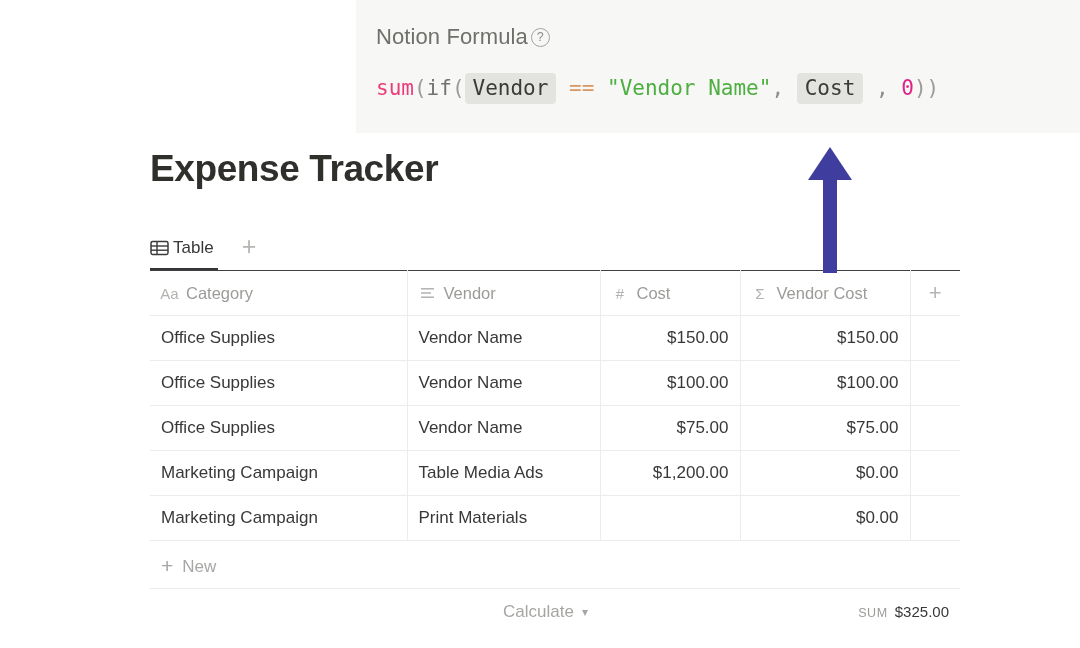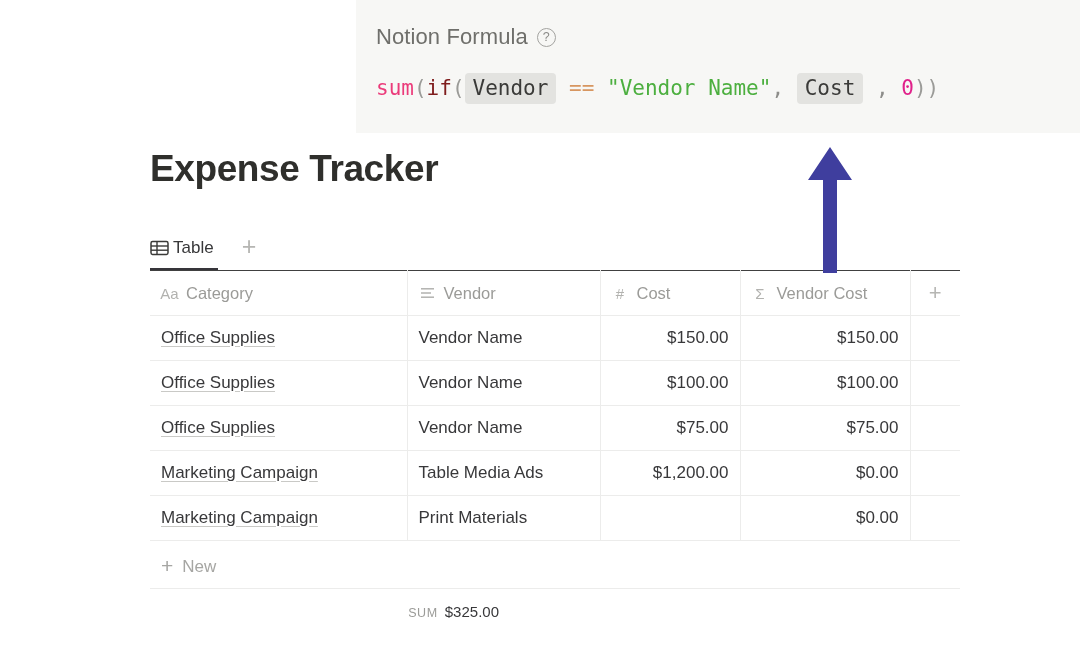--- a/index.html
+++ b/index.html
@@ -23,21 +23,21 @@
     top: 0;
     width: 724px;
     height: 133px;
     background: #f7f7f5;
     box-sizing: border-box;
     padding: 22px 0 0 20px;
   }
   .formula-head {
     display: flex;
     align-items: center;
-    gap: 9px;
+    gap: 3px;
     height: 30px;
   }
   .formula-head-label {
     font-size: 22px;
     color: #6f6f6b;
     letter-spacing: .1px;
   }
   .help-icon {
     width: 19px;
     height: 19px;
@@ -54,21 +54,21 @@
   .formula-code {
     margin-top: 26px;
     font-family: "DejaVu Sans Mono", monospace;
     font-size: 21px;
     white-space: pre;
     letter-spacing: 0px;
     line-height: 1;
   }
   .tok-fn      { color: #eb3b7a; }
   .tok-paren   { color: #9b9b98; }
-  .tok-kw      { color: #7f1d1d; }
+  .tok-kw      { color: #737373; }
   .tok-op      { color: #d79660; }
   .tok-str     { color: #4caf3f; }
   .tok-num     { color: #e0218a; }
   .tok-comma   { color: #8d8d8a; }
   .tok-chip {
     background: #e3e3e0;
     color: #3a3a38;
     border-radius: 4px;
     padding: 3px 8px 4px 8px;
   }
@@ -184,21 +184,20 @@
   .cell {
     padding: 0 11px;
     font-size: 17px;
     color: #38383a;
     display: flex;
     align-items: center;
     height: 100%;
   }
   .cell.num { justify-content: flex-end; }
   .cell-title {
-    text-decoration: underline;
     text-decoration-color: #c9c9c6;
     text-underline-offset: 3px;
   }
 
   
   .new-row {
     position: absolute;
     left: 150px;
     top: 545px;
     width: 810px;
@@ -423,20 +422,24 @@
       </tr>
     </tbody>
 </table>
 
 <div class="new-row">
   <span class="new-plus">+</span>
   <span>New</span>
 </div>
 
 <div class="table-footer">
+  <div class="calc-cell">
+    <span>Calculate</span>
+    <span class="chev">▾</span>
+  </div>
   <div class="sum-cell">
     <span class="sum-label">SUM</span>
     <span class="sum-value">$325.00</span>
   </div>
 </div>
 
 <div class="arrow-annotation">
   <svg width="48" height="132" viewBox="0 0 48 132" fill="none">
     <path d="M24 2 L46 35 L31 35 L31 128 L17 128 L17 35 L2 35 Z" fill="#3f3e9e"></path>
   </svg>

